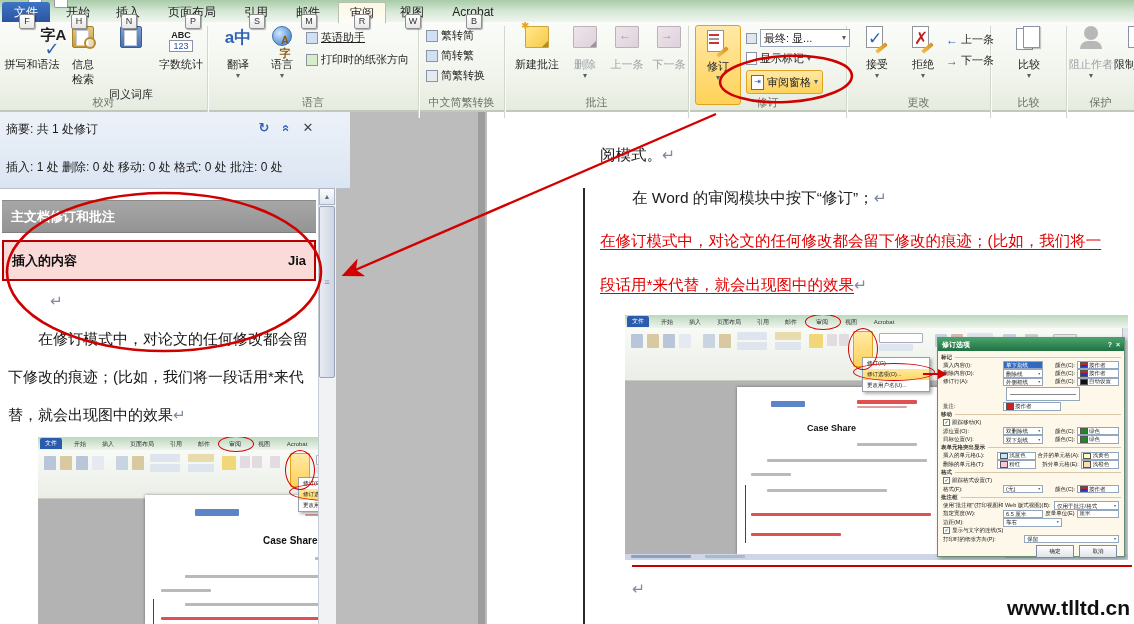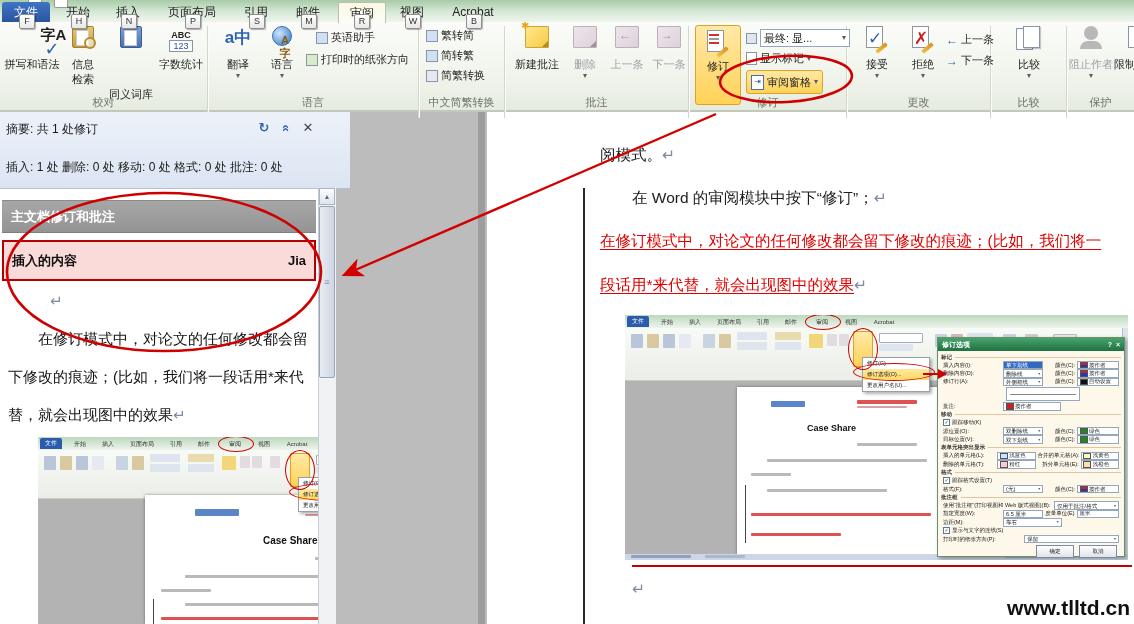--- a/index.html
+++ b/index.html
@@ -200,21 +200,21 @@
       <span class="dd">▾</span>
     </div>
     <div class="abs rbtn" style="left:262px;top:4px;width:40px;">
       <div style="height:30px;position:relative;">
         <div class="ic-globe"></div>
         <span style="position:absolute;left:6px;top:8px;font-size:11px;font-weight:bold;color:#8a5a10;">A字</span>
       </div>
       <span>语言</span>
       <span class="dd">▾</span>
     </div>
-    <div class="abs rbtn-sm" style="left:316px;top:8px;">
+    <div class="abs rbtn-sm" style="left:306px;top:8px;text-decoration:underline;">
       <span class="ic-sq" style="background:#cfe0f4;"></span>
       <span>英语助手</span>
     </div>
     <div class="abs rbtn-sm" style="left:306px;top:30px;">
       <span class="ic-sq" style="background:#d9ecc9;"></span>
       <span>打印时的纸张方向</span>
     </div>
     <div class="abs grp-label" style="left:208px;width:210px;">语言</div>
 
     <div class="abs rbtn-sm" style="left:426px;top:6px;">

